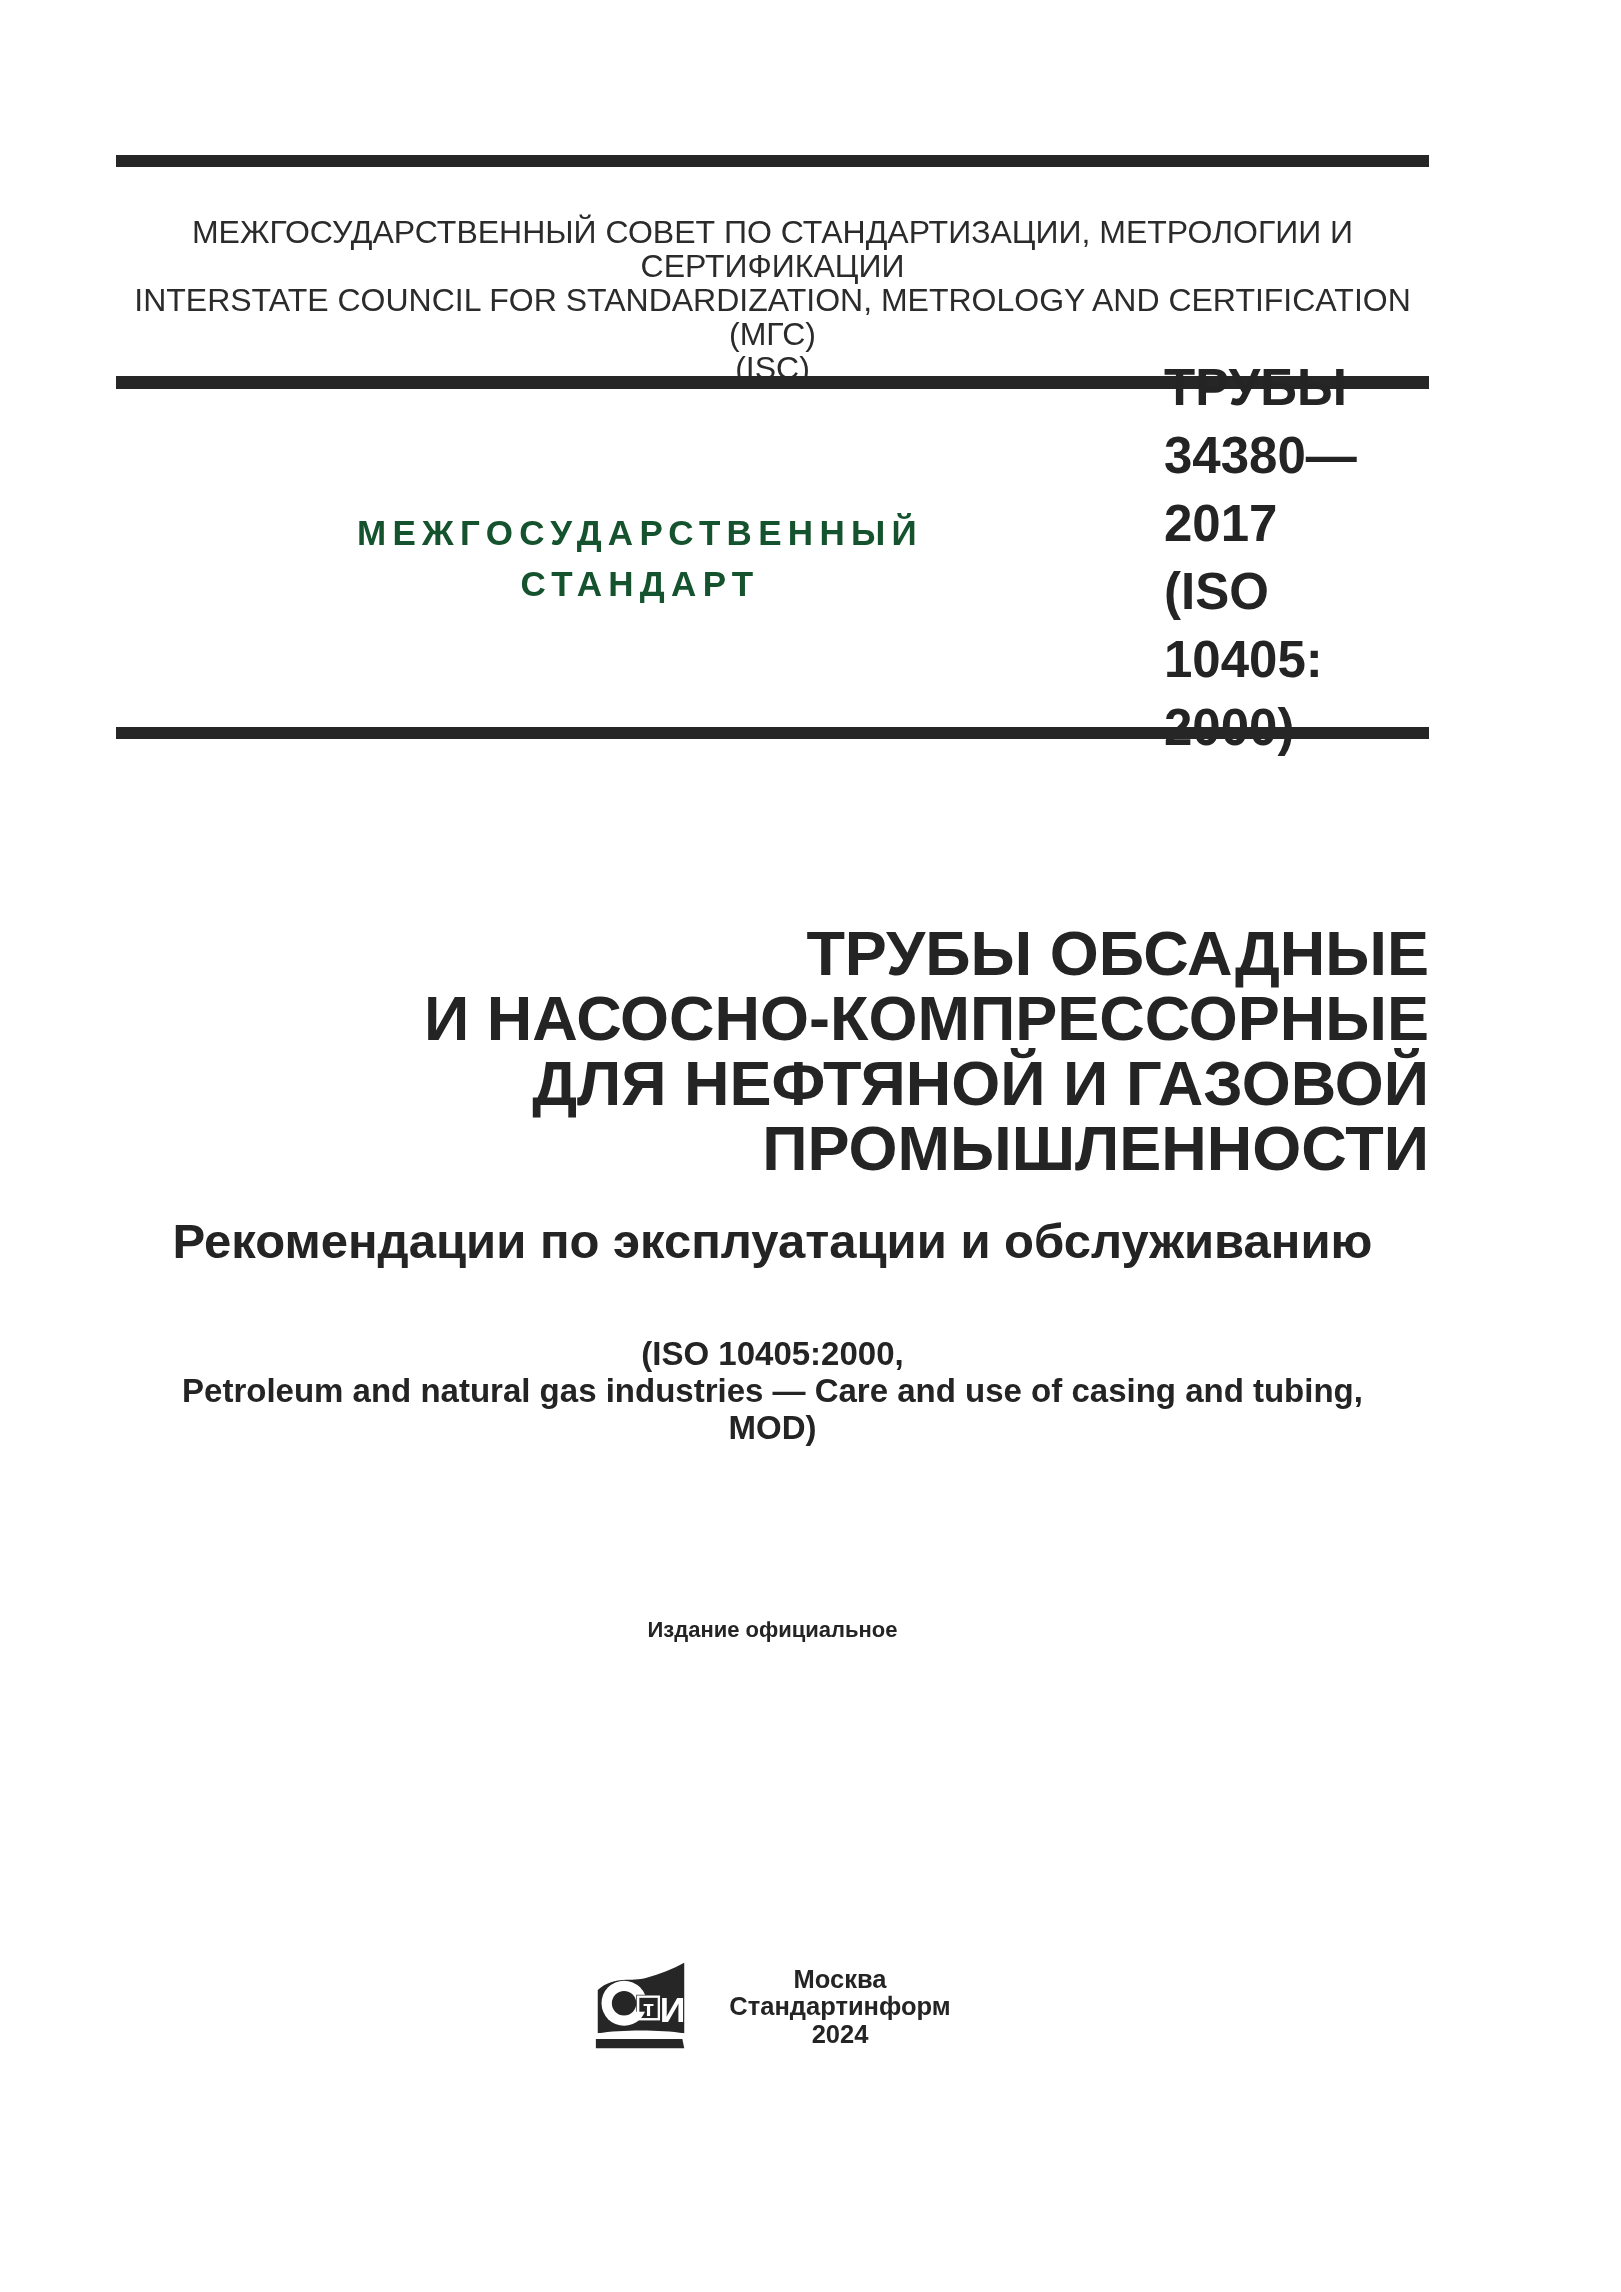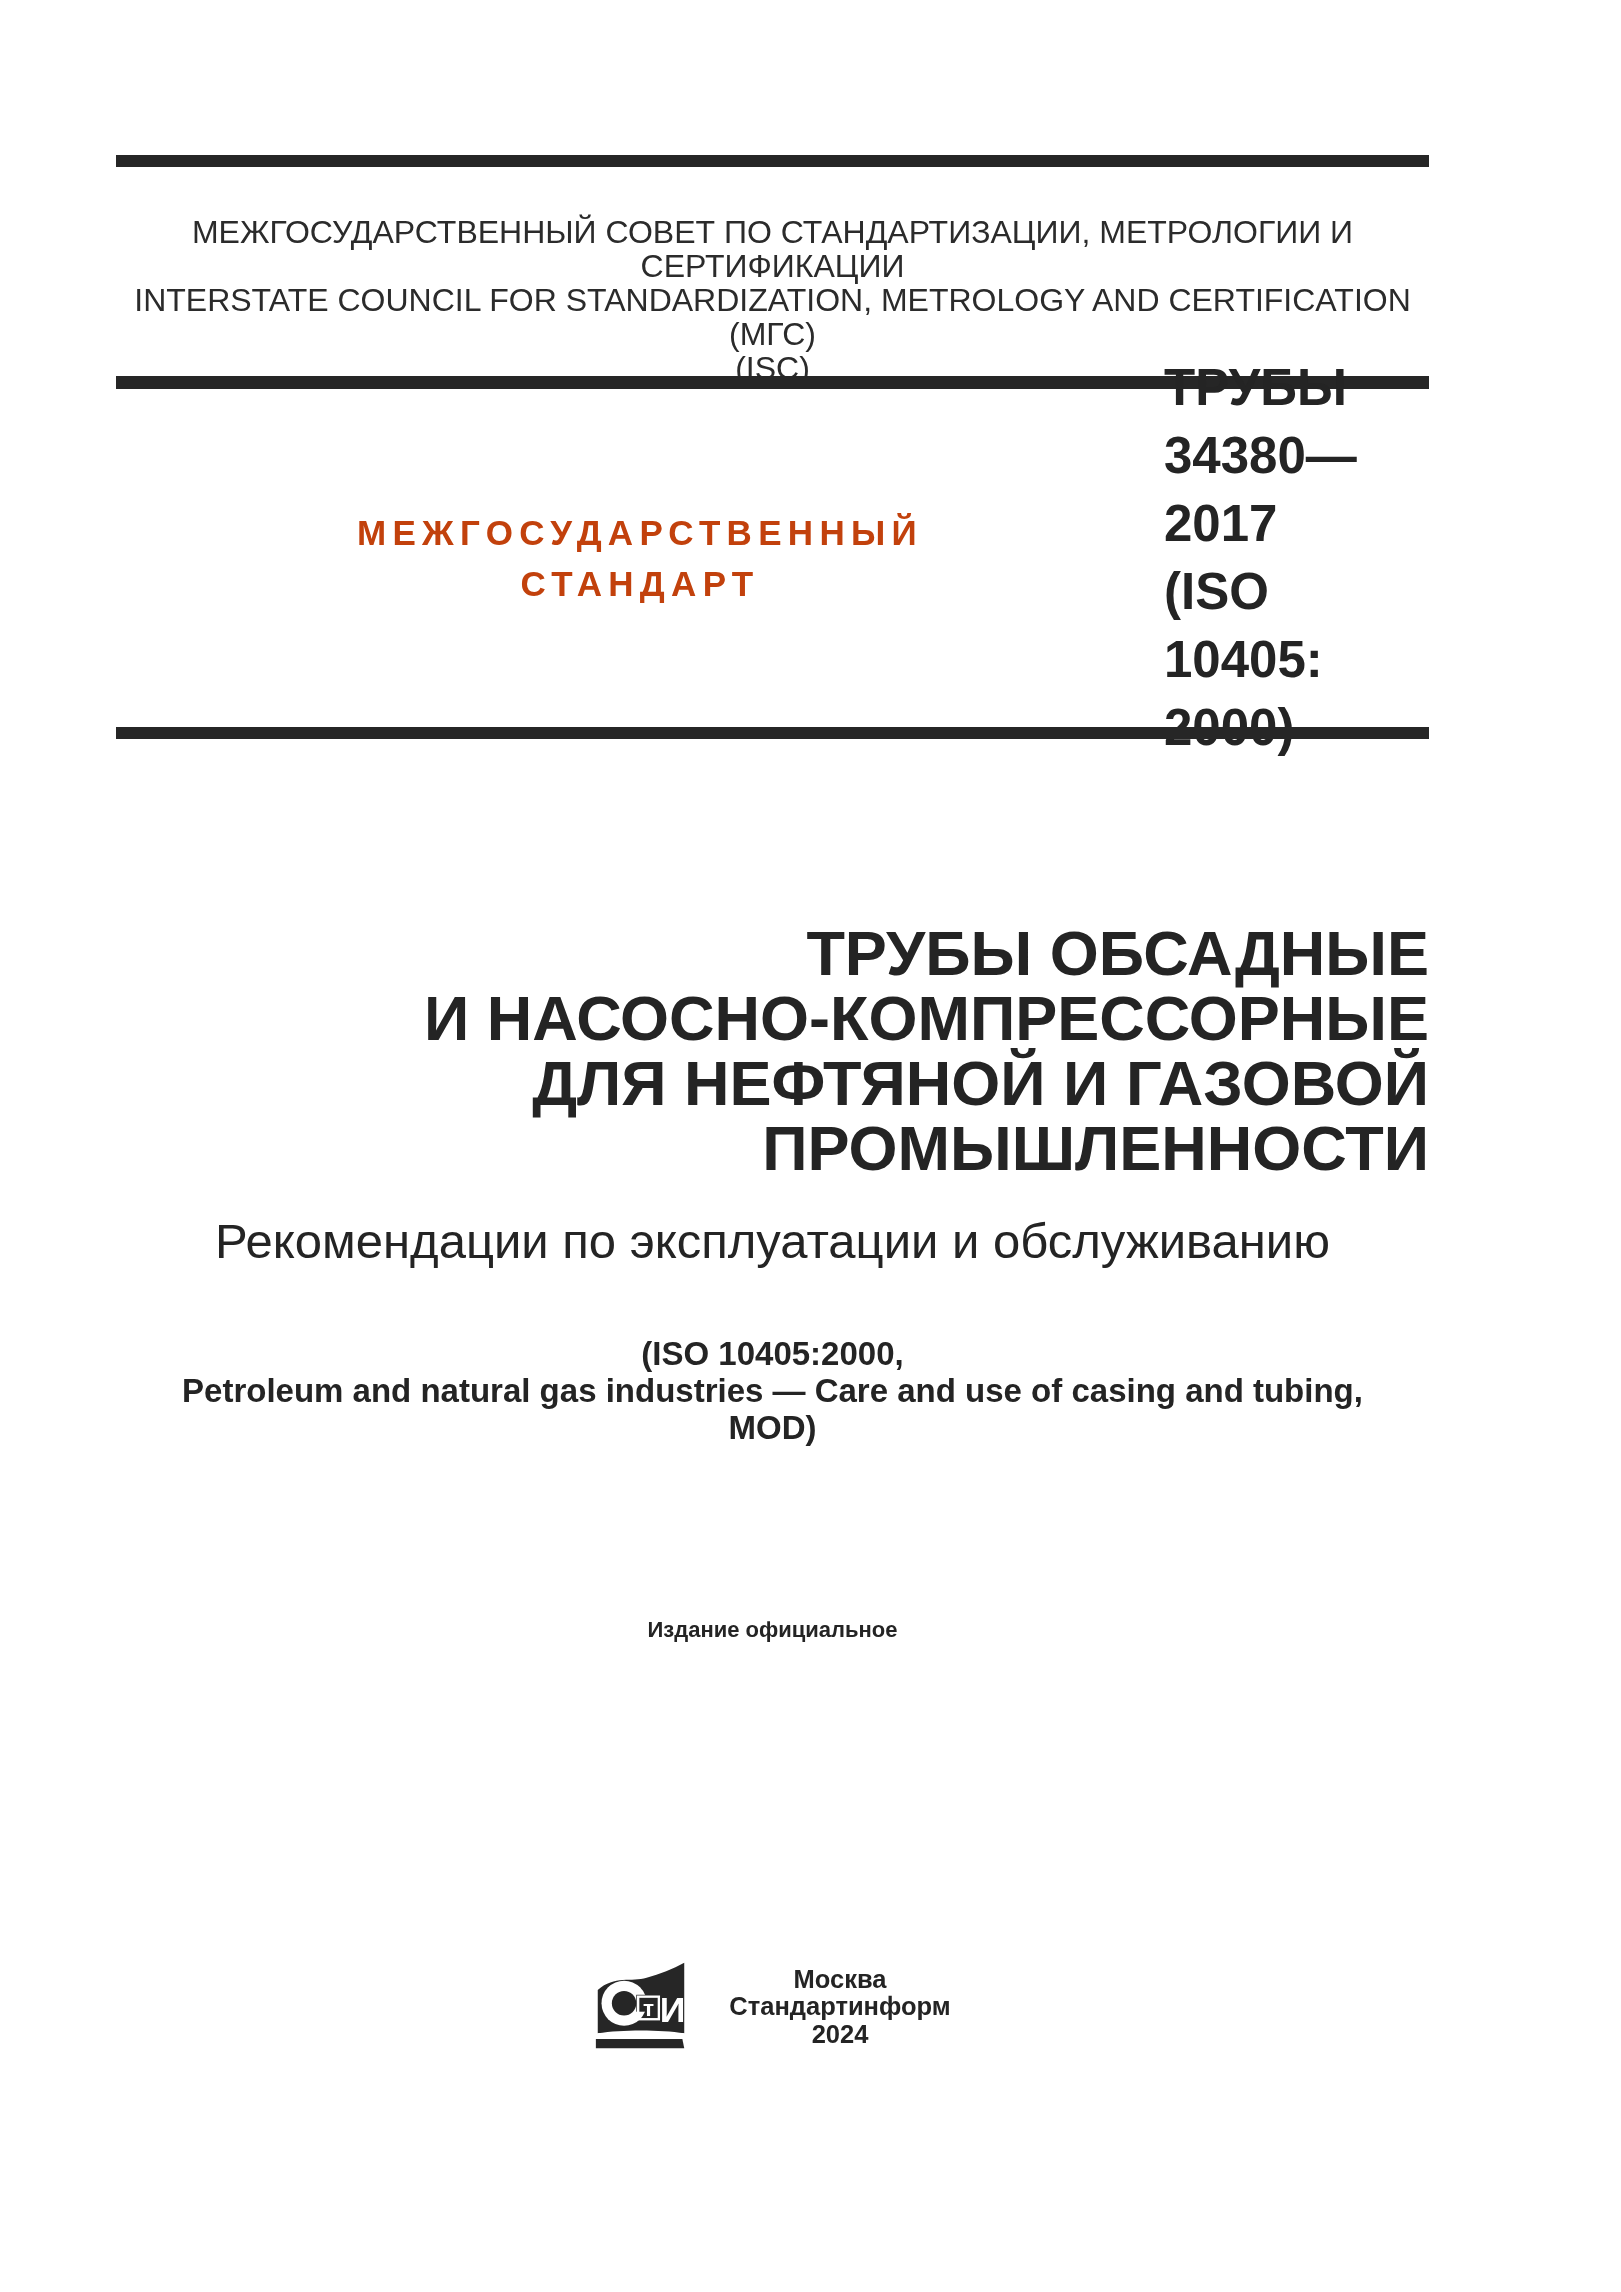--- a/index.html
+++ b/index.html
@@ -29,40 +29,40 @@
 
   #designation-band{
     position:absolute;left:116px;top:389px;width:1313px;height:338px;
     display:flex;
   }
   #standard-type{
     flex:1;
     display:flex;flex-direction:column;justify-content:center;align-items:center;
     font-weight:700;font-size:35px;line-height:51px;
     letter-spacing:0.18em;
-    color:#c2410c;
+    color:#14532d;
   }
   #standard-number{
     width:265px;
     display:flex;flex-direction:column;justify-content:center;
     font-weight:700;font-size:51px;line-height:68px;
     color:#242424;
     text-align:left;
   }
 
   #doc-title{
     position:absolute;left:116px;top:921px;width:1313px;
     text-align:right;
     font-weight:700;font-size:63px;line-height:65px;
     color:#242424;
   }
   #doc-subtitle{
     position:absolute;left:116px;top:1215px;width:1313px;
     text-align:center;
-    font-weight:400;font-size:49px;line-height:53px;
+    font-weight:700;font-size:49px;line-height:53px;
     color:#242424;
   }
   #iso-reference{
     position:absolute;left:116px;top:1335px;width:1313px;
     text-align:center;
     font-weight:700;font-size:33px;line-height:37px;
     color:#242424;
   }
   #edition-note{
     position:absolute;left:116px;top:1612px;width:1313px;

